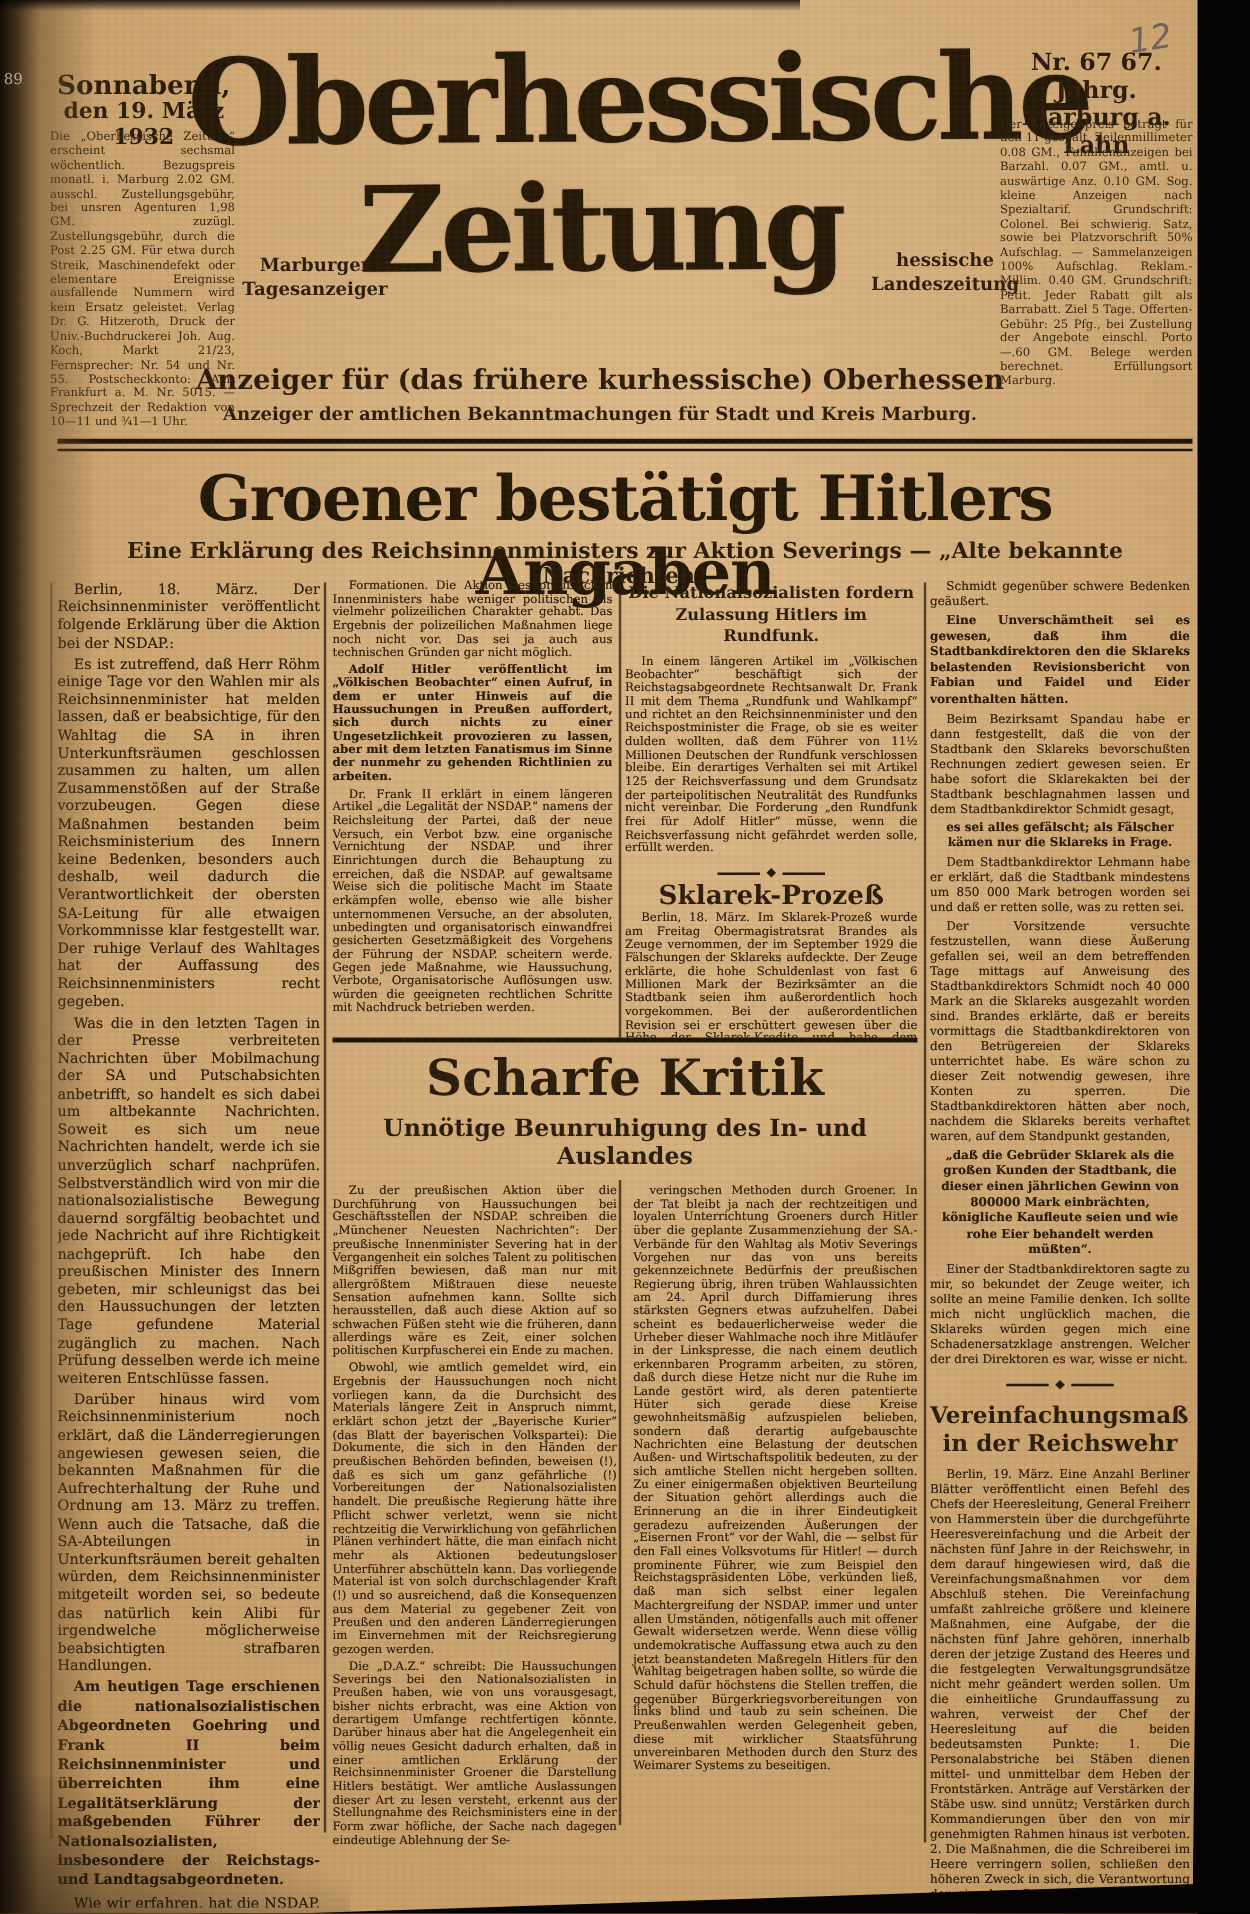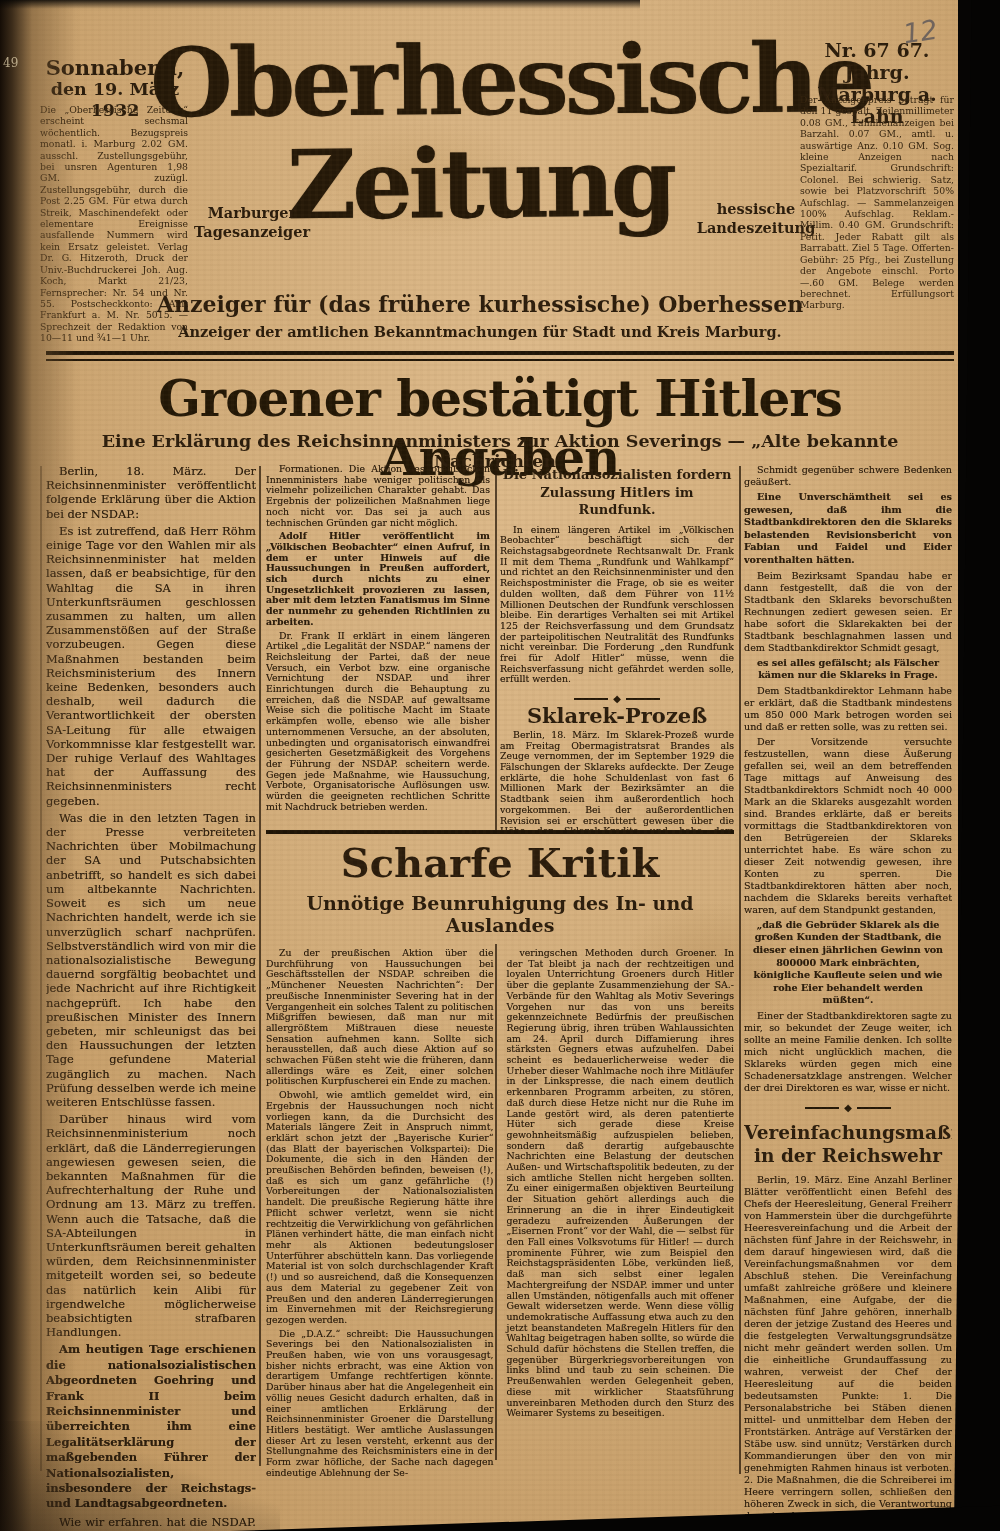--- a/index.html
+++ b/index.html
@@ -195,19 +195,19 @@
       </div>
       <div class="h-rw">Vereinfachungsmaßnahmen in der Reichswehr</div>
       <p>Berlin, 19. März. Eine Anzahl Berliner Blätter veröffentlicht einen Befehl des Chefs der Heeresleitung, General Freiherr von Hammerstein über die durchgeführte Heeresvereinfachung und die Arbeit der nächsten fünf Jahre in der Reichswehr, in dem darauf hingewiesen wird, daß die Vereinfachungsmaßnahmen vor dem Abschluß stehen. Die Vereinfachung umfaßt zahlreiche größere und kleinere Maßnahmen, eine Aufgabe, der die nächsten fünf Jahre gehören, innerhalb deren der jetzige Zustand des Heeres und die festgelegten Verwaltungsgrundsätze nicht mehr geändert werden sollen. Um die einheitliche Grundauffassung zu wahren, verweist der Chef der Heeresleitung auf die beiden bedeutsamsten Punkte: 1. Die Personalabstriche bei Stäben dienen mittel- und unmittelbar dem Heben der Frontstärken. Anträge auf Verstärken der Stäbe usw. sind unnütz; Verstärken durch Kommandierungen über den von mir genehmigten Rahmen hinaus ist verboten. 2. Die Maßnahmen, die die Schreiberei im Heere verringern sollen, schließen den höheren Zweck in sich, die Verantwortung der einzelnen Personen zu schärfen und die Persönlichkeitswerte zu heben.</p>
 
     </div>
 
     <div class="grain"></div>
     <div class="spine"></div>
     <div class="top-edge"></div>
     <div class="curl"></div>
-    <div class="edge-num">49</div>
+    <div class="edge-num">89</div>
   </div>
 
   <div class="black-right"></div>
   <div class="black-bottom"></div>
   <div class="handwritten">12</div>
 </div>
 
 </body></html>

